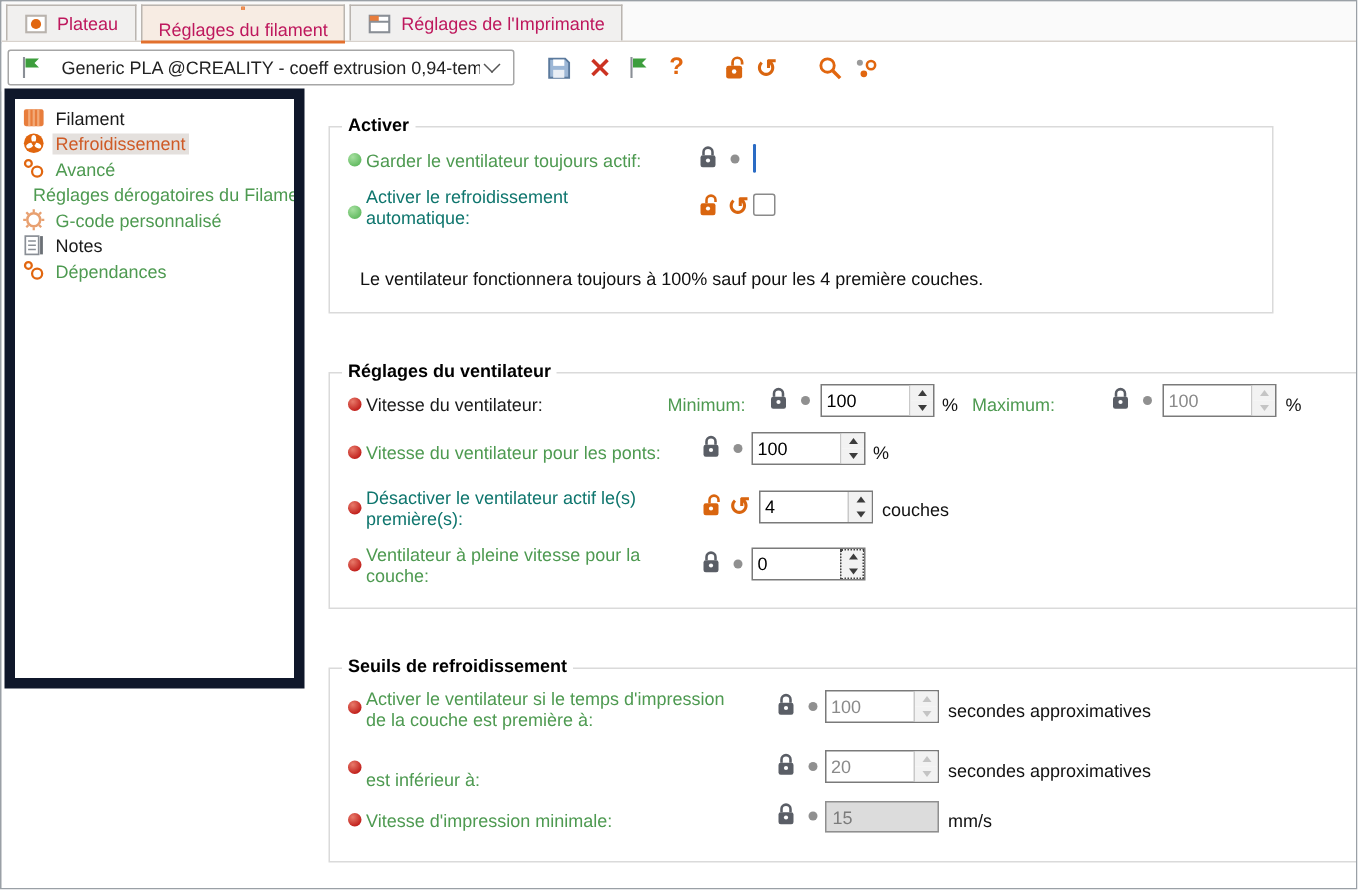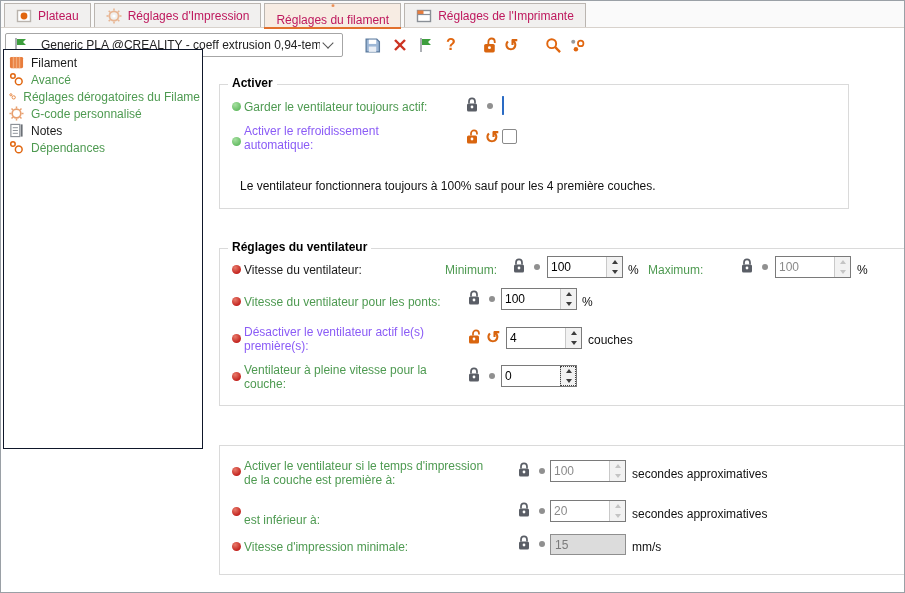--- a/index.html
+++ b/index.html
@@ -22,25 +22,25 @@
            background:#fff; display:flex; align-items:center; }
   .combo .flag { margin-left:7px; }
   .combo .combo-text { margin-left:12px; font-size:12px; color:#222; white-space:nowrap; overflow:hidden; flex:1; }
   .combo .chev { width:8px; height:8px; border-right:1.6px solid #555; border-bottom:1.6px solid #555;
                  transform:rotate(45deg); margin:-4px 10px 0 4px; flex:none; }
   .tbtn { position:absolute; top:5px; width:22px; height:22px; display:flex; align-items:center; justify-content:center; cursor:pointer; }
   .help-q { color:#e1660f; font-weight:bold; font-size:16px; }
   .undo-glyph { color:#d9650f; font-weight:bold; font-size:17px; line-height:1; }
 
   
-  .sidebar { position:absolute; left:2px; top:48px; width:200px; height:400px; border:1px solid #0f172a; background:#fff;
+  .sidebar { position:absolute; left:2px; top:58px; width:200px; height:400px; border:7px solid #0f172a; background:#fff;
              padding-top:4px; overflow:hidden; }
   .side-item { display:flex; align-items:center; gap:5px; height:17px; padding-left:5px; font-size:12px; white-space:nowrap; cursor:pointer; }
   .side-item .lab { padding:0 2px; }
-  .c-black { color:#1a1a1a; } .c-green { color:#4e9a51; } .c-orange { color:#8b5cf6; }
+  .c-black { color:#1a1a1a; } .c-green { color:#4e9a51; } .c-orange { color:#0f766e; }
   .side-item.selected .lab { background:#e4e0dd; color:#cf5a26; }
 
   
   .groupbox { position:absolute; border:1px solid #dadada; background:#fff; }
   .groupbox .legend { position:absolute; top:-9px; left:8px; background:#fff; padding:0 4px; font-size:12px; font-weight:bold; color:#000; }
   .abs { position:absolute; }
   .lbl { font-size:12px; line-height:14px; white-space:nowrap; }
 
   .dotg, .dotr { width:9px; height:9px; border-radius:50%; }
   .dotg { background:radial-gradient(circle at 35% 30%, #a6e0a0, #4cae4c); }
@@ -161,26 +161,20 @@
 
 <div id="window">
 
   <div class="tabbar">
     <div class="tab">
       <svg class="tabicon">
           <use href="#i-bed"></use>
         </svg>
       <span>Plateau</span>
     </div>
-    <div class="tab">
-      <svg class="tabicon" style="color:#e8b694">
-          <use href="#i-gear"></use>
-        </svg>
-      <span>Réglages d'Impression</span>
-    </div>
     <div class="tab active">
       <svg class="tabicon">
           <use href="#i-spool"></use>
         </svg>
       <span>Réglages du filament</span>
     </div>
     <div class="tab">
       <svg class="tabicon">
           <use href="#i-printer"></use>
         </svg>
@@ -233,20 +227,26 @@
         </svg>
     </span>
   </div>
 
   <div class="sidebar">
     <div class="side-item">
       <svg width="15" height="15">
           <use href="#i-spool"></use>
         </svg>
       <span class="lab c-black">Filament</span>
+    </div>
+    <div class="side-item selected">
+      <svg width="15" height="15">
+          <use href="#i-fan"></use>
+        </svg>
+      <span class="lab">Refroidissement</span>
     </div>
     <div class="side-item">
       <svg width="15" height="15">
           <use href="#i-molecule"></use>
         </svg>
       <span class="lab c-green">Avancé</span>
     </div>
     <div class="side-item">
       <svg width="15" height="15">
           <use href="#i-molecule"></use>
@@ -372,20 +372,21 @@
     <div class="abs spin focus-spinner" style="left:281px; top:116px;">
       <input value="0" style="">
       <span class="btns">
           <span class="btn up"></span>
           <span class="btn dn"></span>
         </span>
     </div>
   </div>
 
   <div class="groupbox" style="left:218px; top:444px; width:686px; height:130px;">
+    <span class="legend">Seuils de refroidissement</span>
 
     <span class="abs dotr" style="left:12px; top:21px;"></span>
     <span class="abs lbl c-green" style="left:24px; top:13px;">Activer le ventilateur si le temps d'impression</span>
     <span class="abs lbl c-green" style="left:24px; top:27px;">de la couche est première à:</span>
     <svg class="abs" style="left:297px; top:16px;" width="14" height="16">
         <use href="#i-lockc"></use>
       </svg>
     <span class="abs ph-dot" style="left:319px; top:22px;"></span>
     <div class="abs spin disabled" style="left:330px; top:14px;">
       <input value="100" style="">

